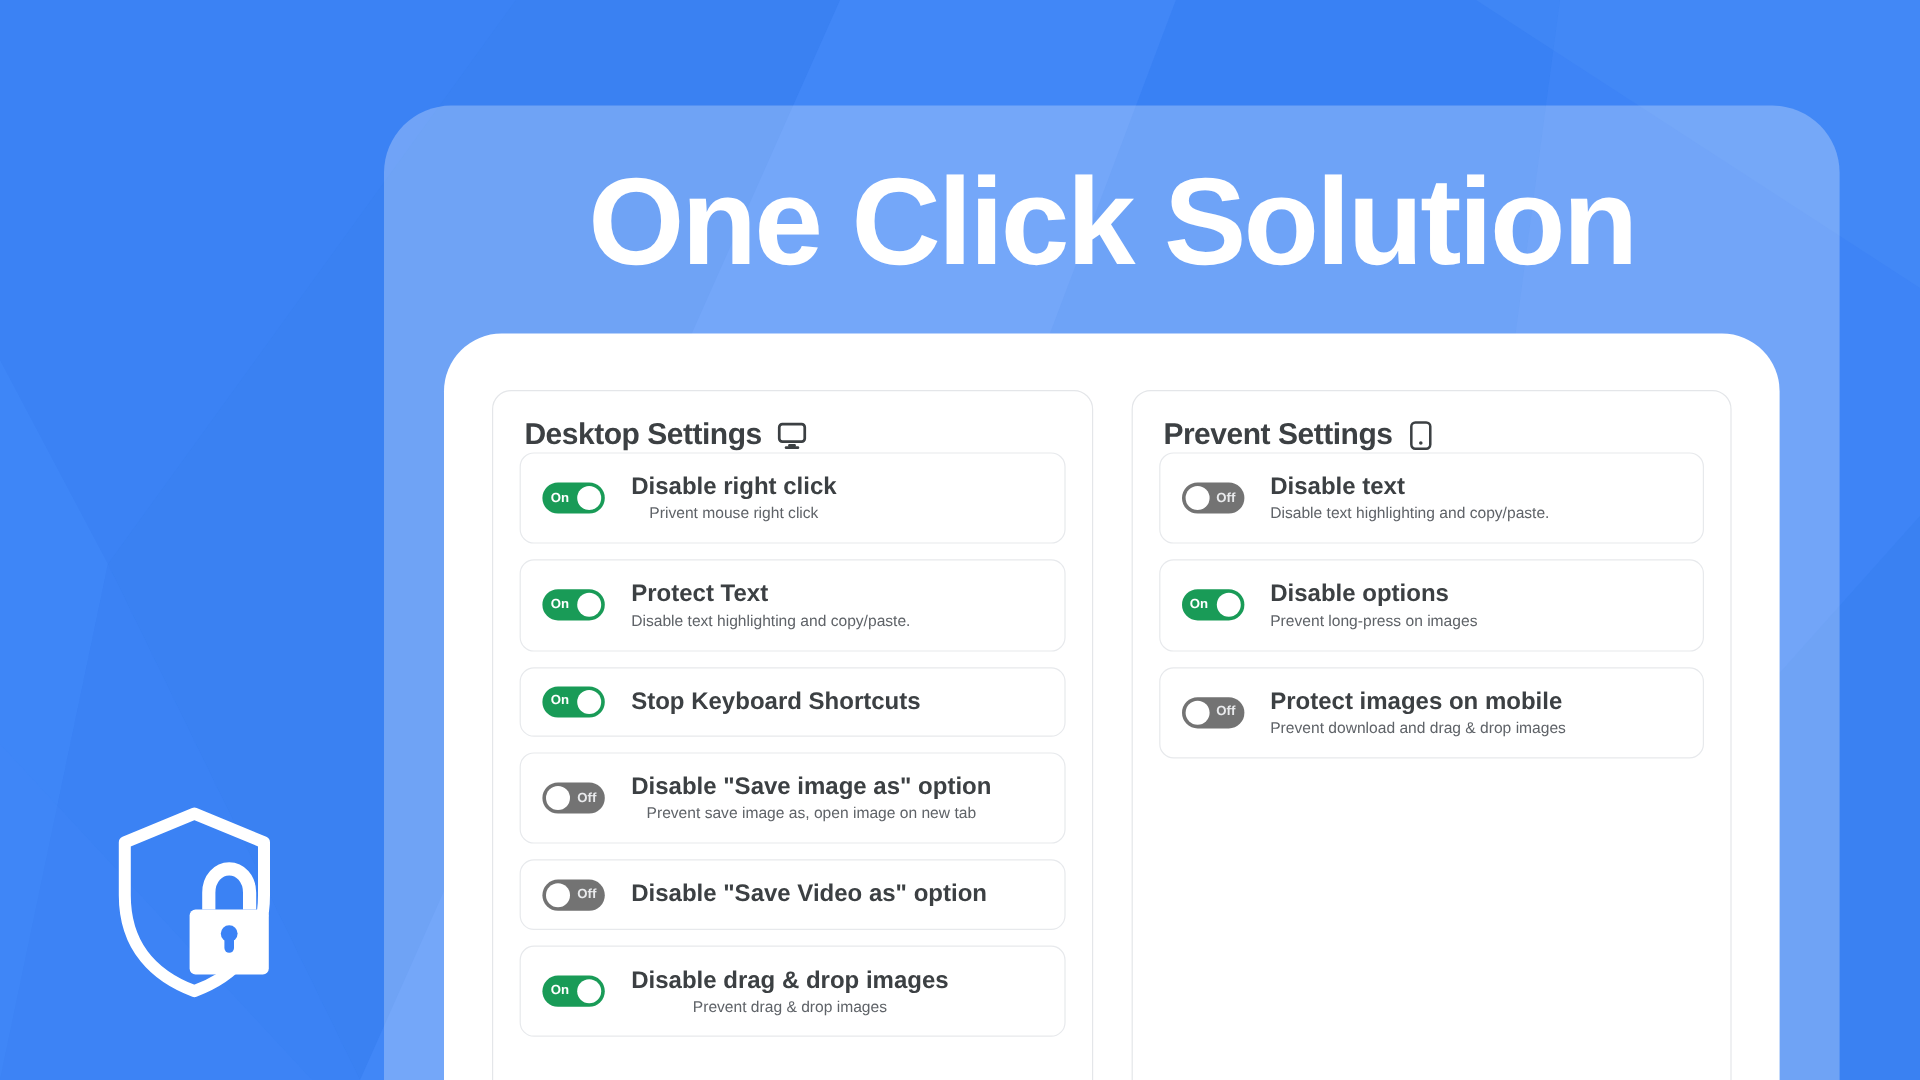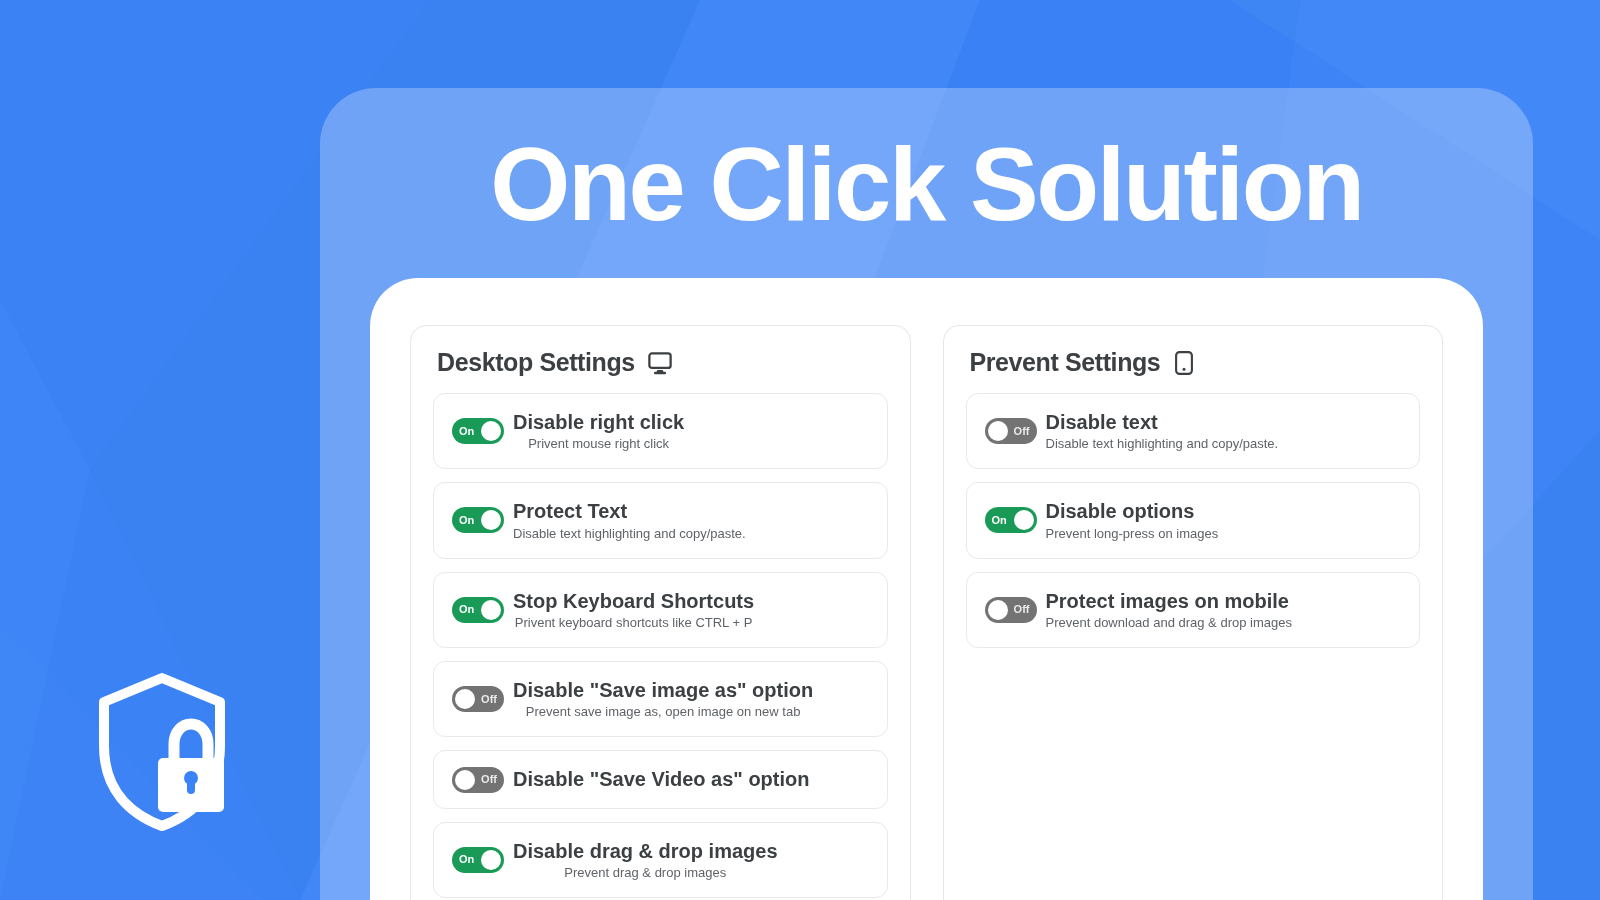--- a/index.html
+++ b/index.html
@@ -83,36 +83,36 @@
     border: 1px solid #e4e6e9;
     border-radius: 16px;
     padding: 22px 22px 22px 22px;
     min-width: 0;
   }
 
   .panel-header {
     display: flex;
     align-items: center;
     gap: 12px;
-    margin-bottom: 16px;
+    margin-bottom: 0;
     padding-left: 4px;
   }
   .panel-title {
     font-size: 25px;
     font-weight: bold;
     color: #3c4043;
     letter-spacing: -0.4px;
   }
   .panel-icon { display: block; flex: none; }
 
   
   .setting-row {
     display: flex;
     align-items: center;
-    gap: 9px;
+    gap: 22px;
     border: 1px solid #e7e9ec;
     border-radius: 12px;
     padding: 15px 18px;
     margin-bottom: 13px;
     background: #ffffff;
   }
   .setting-row:last-child { margin-bottom: 0; }
 
   
   .toggle {
@@ -226,21 +226,20 @@
         </span>
       </div>
 
       <div class="setting-row">
         <span class="toggle on">
           <span class="toggle-label">On</span>
           <span class="toggle-knob"></span>
         </span>
         <span class="row-text">
           <span class="row-title">Stop Keyboard Shortcuts</span>
-          <span class="row-desc" style="display:block">Privent keyboard shortcuts like CTRL + P</span>
         </span>
       </div>
 
       <div class="setting-row">
         <span class="toggle off">
           <span class="toggle-label">Off</span>
           <span class="toggle-knob"></span>
         </span>
         <span class="row-text">
           <span class="row-title">Disable "Save image as" option</span>

